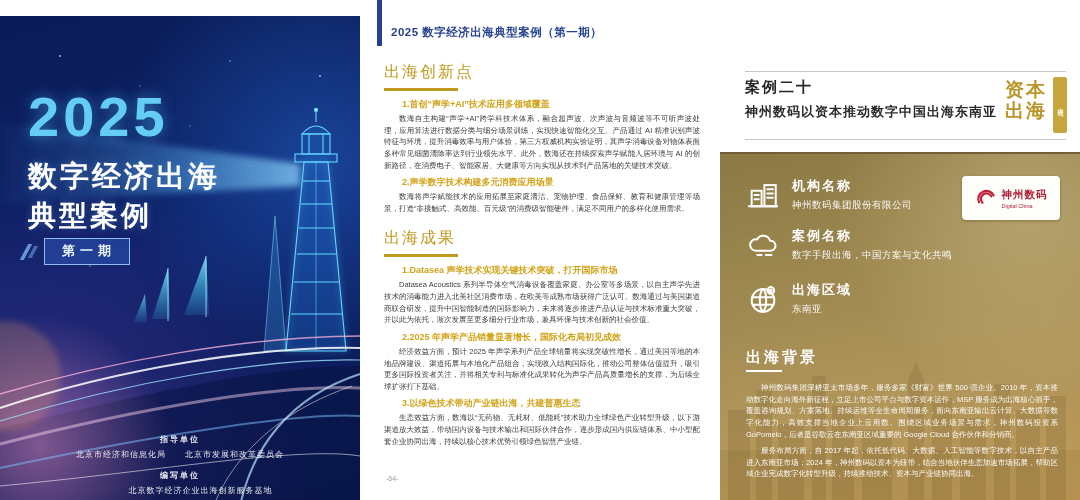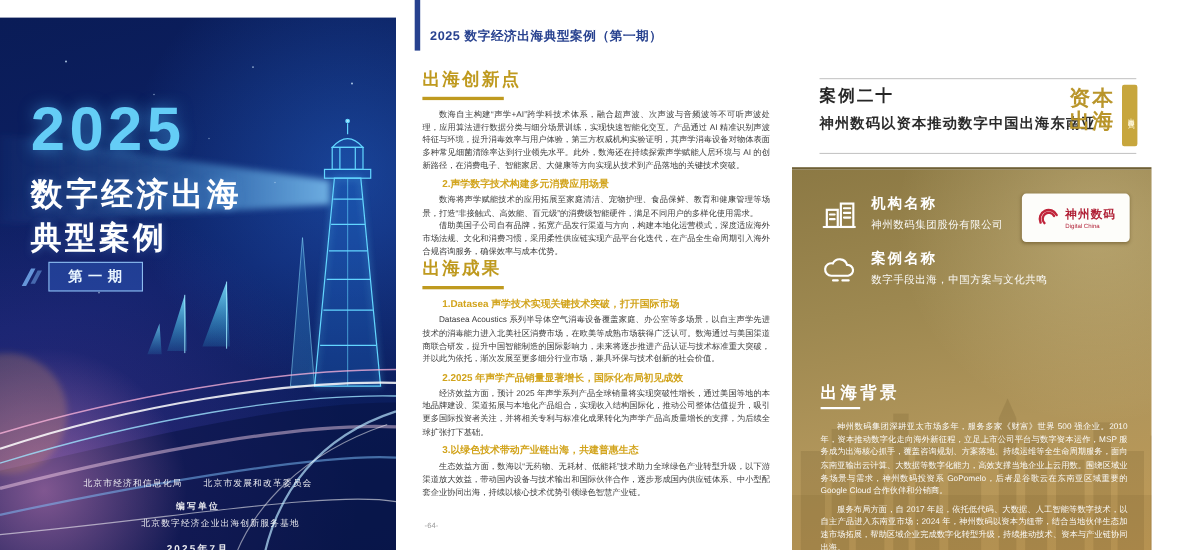--- a/index.html
+++ b/index.html
@@ -34,47 +34,47 @@
   .cf-orgs span{margin:0 8px;}
   .cf-org{font-size:8px;letter-spacing:1px;margin-bottom:12px;margin-left:41px;}
   .cf-date{font-size:9px;letter-spacing:2px;font-weight:bold;}
 
   
   .page{position:absolute;left:360px;top:0;width:360px;height:500px;background:#ffffff;}
   .page-head-bar{position:absolute;left:17px;top:0;width:5px;height:46px;background:#27418f;}
   .page-head{position:absolute;left:31px;top:25px;font-size:11.5px;font-weight:bold;
     color:#27418f;letter-spacing:.5px;}
   .page-content{position:absolute;left:24px;right:20px;top:62px;}
-  .sec-head{font-size:16px;font-weight:bold;color:#bf9a1f;letter-spacing:2px;margin:0;}
-  .sec-head.mt{}
+  .sec-head{font-size:16px;font-weight:normal;color:#bf9a1f;letter-spacing:2px;margin:0;}
+  .sec-head.mt{margin-top:14px;}
   .sec-underline{width:74px;height:3px;background:#bf9a1f;margin:5px 0 7px;}
   .sub-head{font-size:9px;font-weight:bold;color:#d2a41c;margin:5px 0 2px;text-indent:2em;}
   .body-p{font-size:7.5px;line-height:1.55;color:#3d3d3d;text-align:justify;
     text-indent:2em;margin:0;}
   .page-num{position:absolute;left:26px;bottom:18px;font-size:7px;color:#999;}
 
   
-  .case{position:absolute;left:720px;top:0;width:327px;height:500px;background:#ffffff;overflow:hidden;}
+  .case{position:absolute;left:720px;top:0;width:360px;height:500px;background:#ffffff;overflow:hidden;}
   .rule{position:absolute;left:25px;right:14px;height:1px;background:#c6c6c6;}
   .rule.r1{top:71px;}
   .rule.r2{top:139px;}
   .case-no{position:absolute;left:25px;top:78px;font-size:15px;font-weight:bold;color:#262626;letter-spacing:2px;}
   .case-title{position:absolute;left:25px;top:103px;font-size:13px;font-weight:bold;color:#2b2b2b;letter-spacing:1px;}
   .badge{position:absolute;right:33px;top:79px;text-align:center;color:#b9952a;
     font-size:19px;font-weight:bold;line-height:1.12;letter-spacing:2px;}
   .badge-tag{position:absolute;right:13px;top:77px;width:14px;height:56px;background:#c7a63d;
     border-radius:2px;color:#fff8dc;writing-mode:vertical-rl;font-size:6px;letter-spacing:1px;
     display:flex;align-items:center;justify-content:center;}
   .case-gold{position:absolute;left:0;right:0;top:152px;bottom:0;overflow:hidden;
     border-top:2px solid #6f6036;
     background:
       radial-gradient(circle at 85% 14%, rgba(255,238,190,.28), transparent 45%),
       linear-gradient(170deg,#8c7944 0%,#9d8850 35%,#b0955a 65%,#c09a57 100%);}
   .skyline{position:absolute;left:0;bottom:0;}
-  .info-item{position:absolute;left:26px;display:flex;align-items:flex-start;}
+  .info-item{position:absolute;left:26px;display:flex;align-items:center;}
   .info-item .ic{width:34px;height:34px;flex:0 0 34px;margin-right:12px;margin-top:2px;}
   .info-label{font-size:13px;font-weight:bold;color:#ffffff;letter-spacing:2px;}
   .info-value{font-size:9.5px;color:rgba(255,255,255,.95);margin-top:4px;letter-spacing:.5px;}
   .ii1{top:22px;} .ii2{top:72px;} .ii3{top:126px;}
   .logo-card{position:absolute;right:20px;top:22px;width:98px;height:44px;background:#fdfdfa;
     border-radius:4px;box-shadow:0 1px 3px rgba(60,40,0,.35);
     display:flex;align-items:center;justify-content:center;gap:5px;}
   .logo-text .cn{font-size:10.5px;font-weight:bold;color:#b01f35;letter-spacing:1px;}
   .logo-text .en{font-size:5.5px;color:#b01f35;margin-top:1px;}
   .bg-head{position:absolute;left:26px;top:194px;font-size:15px;font-weight:bold;
@@ -178,42 +178,43 @@
     <div class="cover-title1">数字经济出海</div>
     <div class="cover-title2">典型案例</div>
 
     <div class="issue-wrap">
       <div class="issue-slant"></div>
       <div class="issue-slant s2"></div>
       <div class="issue-badge">第一期</div>
     </div>
 
     <div class="cover-footer">
+      <div class="cf-label">指导单位</div>
       <div class="cf-orgs">
         <span>北京市经济和信息化局</span>
         <span>北京市发展和改革委员会</span>
       </div>
       <div class="cf-label">编写单位</div>
       <div class="cf-org">北京数字经济企业出海创新服务基地</div>
       <div class="cf-date">2025年7月</div>
     </div>
   </div>
 
   <div class="page">
     <div class="page-head-bar"></div>
     <div class="page-head">2025 数字经济出海典型案例（第一期）</div>
 
     <div class="page-content">
       <h2 class="sec-head">出海创新点</h2>
       <div class="sec-underline"></div>
 
+      <div class="sub-head">1.首创“声学+AI”技术应用多领域覆盖</div>
       <p class="body-p">数海自主构建“声学+AI”跨学科技术体系，融合超声波、次声波与音频波等不可听声波处理，应用算法进行数据分类与细分场景训练，实现快速智能化交互。产品通过 AI 精准识别声波特征与环境，提升消毒效率与用户体验，第三方权威机构实验证明，其声学消毒设备对物体表面多种常见细菌清除率达到行业领先水平。此外，数海还在持续探索声学赋能人居环境与 AI 的创新路径，在消费电子、智能家居、大健康等方向实现从技术到产品落地的关键技术突破。</p>
       <div class="sub-head">2.声学数字技术构建多元消费应用场景</div>
       <p class="body-p">数海将声学赋能技术的应用拓展至家庭清洁、宠物护理、食品保鲜、教育和健康管理等场景，打造“非接触式、高效能、百元级”的消费级智能硬件，满足不同用户的多样化使用需求。</p>
-      <p class="body-p">借助美国子公司自有品牌，拓宽产品发行渠道与方向，构建本地化运营模式，深度适应海外市场法规、文化和消费习惯，采用柔性供应链实现产品平台化迭代，在产品全生命周期引入海外合规咨询服务，确保效率与成本优势。</p>
 
       <h2 class="sec-head mt">出海成果</h2>
       <div class="sec-underline"></div>
 
       <div class="sub-head">1.Datasea 声学技术实现关键技术突破，打开国际市场</div>
       <p class="body-p">Datasea Acoustics 系列半导体空气消毒设备覆盖家庭、办公室等多场景，以自主声学先进技术的消毒能力进入北美社区消费市场，在欧美等成熟市场获得广泛认可。数海通过与美国渠道商联合研发，提升中国智能制造的国际影响力，未来将逐步推进产品认证与技术标准重大突破，并以此为依托，渐次发展至更多细分行业市场，兼具环保与技术创新的社会价值。</p>
       <div class="sub-head">2.2025 年声学产品销量显著增长，国际化布局初见成效</div>
       <p class="body-p">经济效益方面，预计 2025 年声学系列产品全球销量将实现突破性增长，通过美国等地的本地品牌建设、渠道拓展与本地化产品组合，实现收入结构国际化，推动公司整体估值提升，吸引更多国际投资者关注，并将相关专利与标准化成果转化为声学产品高质量增长的支撑，为后续全球扩张打下基础。</p>
       <div class="sub-head">3.以绿色技术带动产业链出海，共建普惠生态</div>
       <p class="body-p">生态效益方面，数海以“无药物、无耗材、低能耗”技术助力全球绿色产业转型升级，以下游渠道放大效益，带动国内设备与技术输出和国际伙伴合作，逐步形成国内供应链体系、中小型配套企业协同出海，持续以核心技术优势引领绿色智慧产业链。</p>
@@ -275,20 +276,34 @@
             <path d="M7 16a4 4 0 1 1 .8-7.9A5 5 0 0 1 17 9a3.5 3.5 0 0 1 .6 7H7z"></path>
             <path d="M8 19h3M14 19h4"></path>
           </g>
         </svg>
         <div>
           <div class="info-label">案例名称</div>
           <div class="info-value">数字手段出海，中国方案与文化共鸣</div>
         </div>
       </div>
 
+      <div class="info-item ii3">
+        <svg class="ic" viewBox="0 0 24 24">
+          <g fill="none" stroke="#ffffff" stroke-width="1.4" stroke-linecap="round">
+            <circle cx="12" cy="13" r="8"></circle>
+            <path d="M4.6 10.8h14.8M5 16h14M12 5c-3 2.6-3 13.4 0 16M12 5c3 2.6 3 13.4 0 16"></path>
+            <circle cx="17.5" cy="6" r="2.4"></circle>
+            <circle cx="17.5" cy="6" r="0.7" fill="#ffffff"></circle>
+          </g>
+        </svg>
+        <div>
+          <div class="info-label">出海区域</div>
+          <div class="info-value">东南亚</div>
+        </div>
+      </div>
 
       <div class="logo-card">
         <svg width="22" height="22" viewBox="0 0 22 22">
           <g stroke="#c0243a" fill="none" stroke-width="2.2" stroke-linecap="round" transform="rotate(-18 11 11)">
             <path d="M3,13 A8,8 0 1 1 19,11"></path>
             <path d="M6.2,14.5 A5.5,5.5 0 1 1 16.5,11"></path>
           </g>
         </svg>
         <div class="logo-text">
           <div class="cn">神州数码</div>

